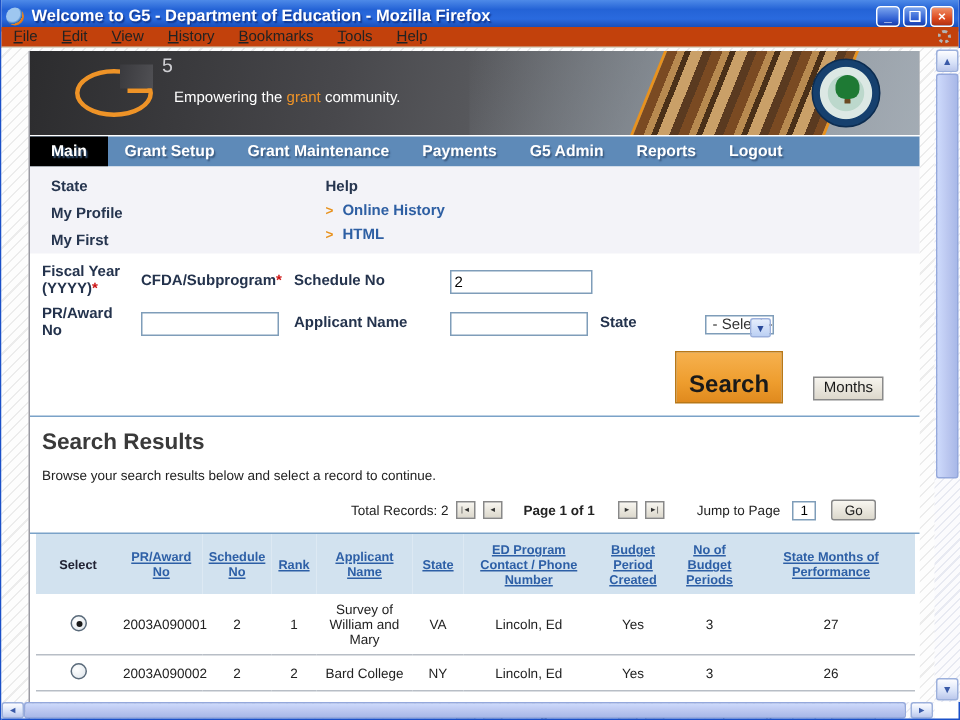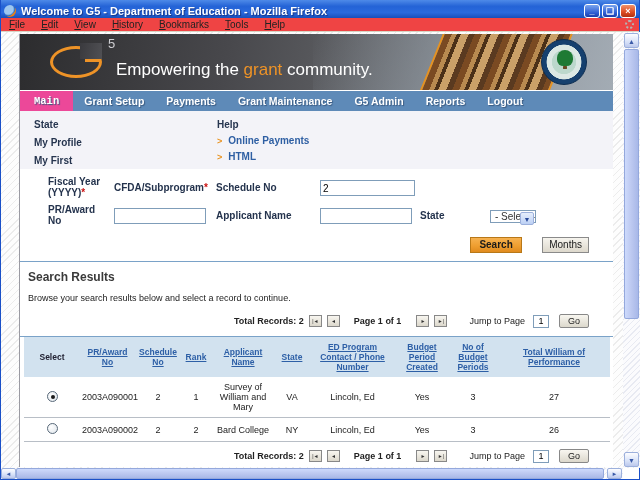--- a/index.html
+++ b/index.html
@@ -17,21 +17,21 @@
   .title-text { color:#fff; font-size:11px; font-weight:bold; margin-left:5px;
     text-shadow:1px 1px 1px #12348a; white-space:nowrap; overflow:hidden; flex:1; }
   .winbtns { display:flex; gap:2px; }
   .wbtn { width:16px; height:14px; border:1px solid #fff; border-radius:3px;
     color:#fff; font-size:9px; font-weight:bold; line-height:12px; text-align:center;
     background:linear-gradient(180deg,#7aa4ee,#2a5ad0 70%,#1a3da8); }
   .wbtn.close { background:linear-gradient(180deg,#f0926a,#dd4a20 60%,#b03010); }
 
   
   .menubar { position:absolute; left:0; top:18px; width:100%; height:14px;
-    background:#ef4444; border-bottom:1px solid #d8d4c4; display:flex; align-items:center; }
+    background:#c2410c; border-bottom:1px solid #d8d4c4; display:flex; align-items:center; }
   .mitem { font-size:10px; color:#222; padding:0 8px; }
   .mitem::first-letter { text-decoration:underline; }
   .throbber { margin-left:auto; margin-right:5px; width:9px; height:9px;
     border:2px dotted #b4b4b4; border-radius:50%; }
 
   
   .viewport { position:absolute; left:0; top:32px; width:639px; height:436px;
     background:repeating-linear-gradient(135deg,#fdfdfd 0 4px,#ececec 4px 5px); }
   .vscroll { position:absolute; right:0; top:0; width:17px; height:436px;
     background:repeating-linear-gradient(135deg,#fbfbfd 0 3px,#e8eaf2 3px 4px); }
@@ -61,63 +61,63 @@
     background:linear-gradient(110deg,rgba(120,130,140,.0) 0%,rgba(150,160,170,.55) 40%,rgba(170,180,190,.75) 100%); }
   .books { position:absolute; right:52px; top:-6px; width:130px; height:70px;
     transform:skewX(-22deg); border-left:2px solid #e8921e; border-right:2px solid #e8921e;
     background:repeating-linear-gradient(90deg,#7a4a22 0 7px,#b88a50 7px 12px,#4a3018 12px 16px,#caa068 16px 24px,#5a3a20 24px 30px); }
   .gmark { position:absolute; left:30px; top:12px; width:52px; height:32px;
     border:3px solid #ee9327; border-radius:50%; }
   .gmark::before { content:""; position:absolute; right:-3px; top:-6px; width:22px; height:16px;
     background:linear-gradient(100deg,#3a3a3e,#505054); }
   .gmark::after { content:""; position:absolute; right:-2px; top:10px; width:16px; height:3px; background:#ee9327; }
   .gfive { position:absolute; left:88px; top:2px; color:#cfcfd3; font-size:13px; }
-  .tagline { position:absolute; left:96px; top:26px; color:#fff; font-size:17px; }
+  .tagline { position:absolute; left:96px; top:26px; color:#fff; font-size:10px; }
   .tagline .accent { color:#ee9327; }
   .seal { position:absolute; right:26px; top:5px; width:46px; height:46px; border-radius:50%;
     background:radial-gradient(circle, #bcd8cc 0 38%, #dce8e4 40% 55%, #16406e 57% 100%); border:1px solid #0c2c50; }
   .seal::after { content:""; position:absolute; left:15px; top:10px; width:16px; height:16px;
     border-radius:50% 50% 40% 40%; background:#1e7a34; box-shadow:0 9px 0 -6px #6a4a22; }
 
   .navbar { margin-top:1px; height:20px; background:#5e8ab8; display:flex; }
   .tab { color:#fff; font-size:10.5px; font-weight:bold; line-height:20px; padding:0 11px;
     text-shadow:1px 1px 1px #3a5a80; white-space:nowrap; }
-  .tab.active { background:#ec4899; padding:0 14px;font-family:Liberation Mono, monospace; }
+  .tab.active { background:#000000; padding:0 14px; }
 
   .panel { height:58px; background:#f3f3f8; position:relative; }
   .qitem { position:absolute; left:14px; color:#26354f; font-size:10px; font-weight:bold; }
   .helpcol { position:absolute; left:197px; top:8px; }
   .help-title { color:#26354f; font-size:10px; font-weight:bold; }
   .helplink { margin-top:5px; font-size:10px; font-weight:bold; color:#2e5fa3; }
   .helplink .bullet { color:#e8921e; margin-right:6px; font-size:9px; }
 
   .form { background:#fff; padding:7px 0 5px 8px; border-bottom:1px solid #7aa2c8; }
-  .frow { display:grid; grid-template-columns:66px 102px 104px 100px 70px 140px; align-items:center; margin-bottom:6px;margin-left:20px; }
+  .frow { display:grid; grid-template-columns:66px 102px 104px 100px 70px 140px; align-items:center; margin-bottom:6px; }
   .flabel { color:#24334d; font-size:10px; font-weight:bold; line-height:11px; padding-right:4px; }
   .req { color:#cc1111; }
   .tinput { width:92px; height:16px; border:1px solid #7f9db9; font-size:10px; padding:0 2px;
     font-family:"Liberation Sans",sans-serif; }
   .tinput.w95 { width:95px; }
   .selbox { width:127px; height:17px; border:1px solid #7f9db9; background:#fff;
     font-size:10px; color:#333; position:relative; line-height:15px; padding-left:4px; }
   .selbox .arrow { position:absolute; right:1px; top:1px; width:14px; height:13px; text-align:center;
     line-height:13px; font-size:7px; color:#2a4a9a;
     background:linear-gradient(180deg,#e6eefc,#bcd0f4); border:1px solid #9cb0dc; border-radius:2px; }
   .formbtns { text-align:right; padding:2px 24px 3px 0; }
   .btn-search { background:linear-gradient(180deg,#f6b14f,#ee9d2e 60%,#e08a1e);
-    border:1px solid #b87818; color:#1a1a1a; font-size:10px; font-weight:bold; padding:1px 8px 2px; }
+    border:1px solid #b87818; color:#1a1a1a; font-size:16px; font-weight:bold; padding:13px 8px 2px; }
   .btn-clear { background:linear-gradient(180deg,#f6f4ee,#ddd8cc);
     border:1px solid #8a8a8a; color:#1a1a1a; font-size:10px; padding:1px 6px 2px; margin-left:16px; }
 
   .results { background:#fff; }
-  .res-title { color:#3a3a3a; font-size:12px; font-weight:bold; padding:8px 0 0 8px; }
+  .res-title { color:#3a3a3a; font-size:15px; font-weight:bold; padding:8px 0 0 8px; }
   .res-instr { color:#222; font-size:9px; padding:9px 0 0 8px; }
 
   .pagerow { display:flex; align-items:center; padding:11px 0 8px 214px; font-size:9px; color:#222; }
-  .pg-total { font-weight:bold; }
+  .pg-total { font-weight:normal; }
   .pgbtn { width:13px; height:12px; font-size:5px; line-height:11px; text-align:center; color:#333;
     background:linear-gradient(180deg,#f8f6f0,#dcd8cc); border:1px solid #888; margin-left:5px; }
   .pg-page { font-weight:bold; margin:0 10px 0 14px; }
   .pg-jump { margin-left:22px; }
   .jumpinput { width:16px; height:13px; border:1px solid #7f9db9; font-size:9px; text-align:center; margin-left:8px; }
   .btn-go { margin-left:10px; width:30px; height:14px; font-size:9px; line-height:11px; color:#222;
     background:linear-gradient(180deg,#f8f6f0,#dcd8cc); border:1px solid #888; border-radius:2px; }
   .topline { border-top:1px solid #7aa2c8; }
 
   table.results-table { width:586px; margin-left:4px; border-collapse:collapse; table-layout:fixed; }
@@ -165,34 +165,34 @@
         <div class="books"></div>
         <div class="gmark"></div>
         <div class="gfive">5</div>
         <div class="tagline"><span>Empowering the </span><span class="accent">grant</span><span> community.</span></div>
         <div class="seal"></div>
       </div>
 
       <div class="navbar">
         <span class="tab active">Main</span>
         <span class="tab">Grant Setup</span>
+        <span class="tab">Grant Maintenance</span>
         <span class="tab">Payments</span>
-        <span class="tab">Grant Maintenance</span>
         <span class="tab">G5 Admin</span>
         <span class="tab">Reports</span>
         <span class="tab">Logout</span>
       </div>
 
       <div class="panel">
         <div class="qitem" style="top:8px">State</div>
         <div class="qitem" style="top:26px">My Profile</div>
         <div class="qitem" style="top:44px">My First</div>
         <div class="helpcol">
           <div class="help-title">Help</div>
-          <div class="helplink"><span class="bullet">&gt;</span><span>Online Payments</span></div>
+          <div class="helplink"><span class="bullet">&gt;</span><span>Online History</span></div>
           <div class="helplink"><span class="bullet">&gt;</span><span>HTML</span></div>
         </div>
       </div>
 
       <div class="form">
         <div class="frow">
           <span class="flabel"><span>Fiscal Year (YYYY)</span><span class="req">*</span></span>
           <span class="flabel"><span>CFDA/Subprogram</span><span class="req">*</span></span>
           <span class="flabel"><span>Schedule No</span></span>
           <span><input class="tinput w95" type="text" value="2" style=""></span>
@@ -246,21 +246,21 @@
             <tr>
               <th>Select</th>
               <th class="link">PR/Award No</th>
               <th class="link">Schedule No</th>
               <th class="link">Rank</th>
               <th class="link">Applicant Name</th>
               <th class="link">State</th>
               <th class="link">ED Program Contact / Phone Number</th>
               <th class="link">Budget Period Created</th>
               <th class="link">No of Budget Periods</th>
-              <th class="link">Total William of Performance</th>
+              <th class="link">State Months of Performance</th>
             </tr>
           </thead>
           <tbody>
             <tr>
               <td><span class="radio on"></span></td>
               <td>2003A090001</td>
               <td>2</td>
               <td>1</td>
               <td>Survey of William and Mary</td>
               <td>VA</td>

